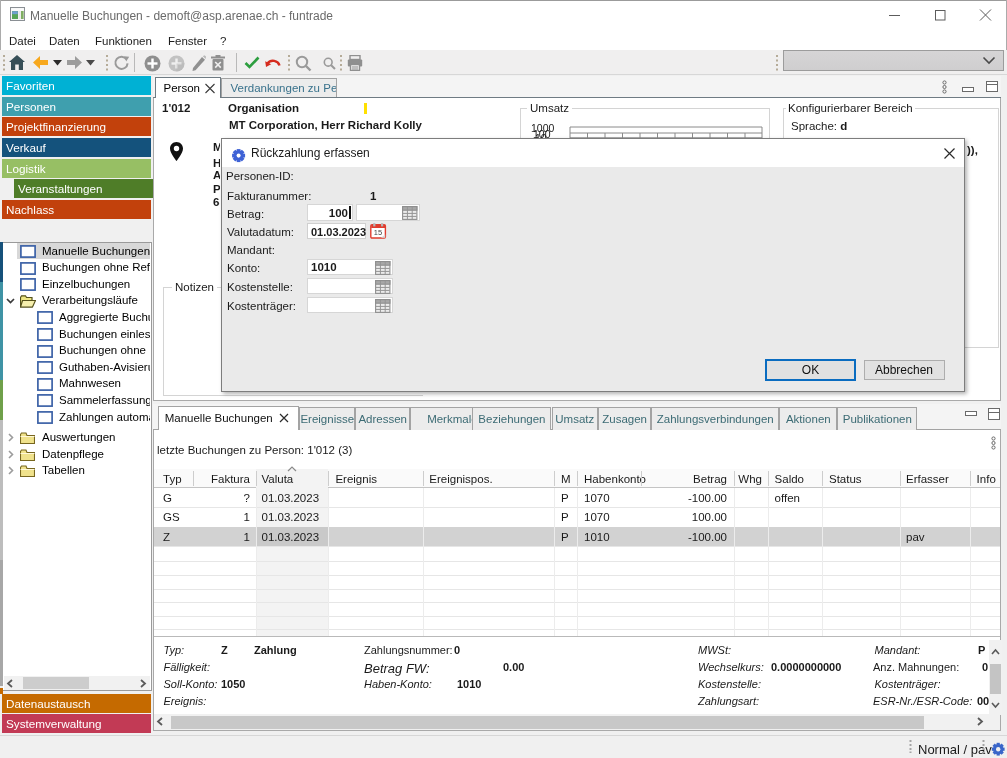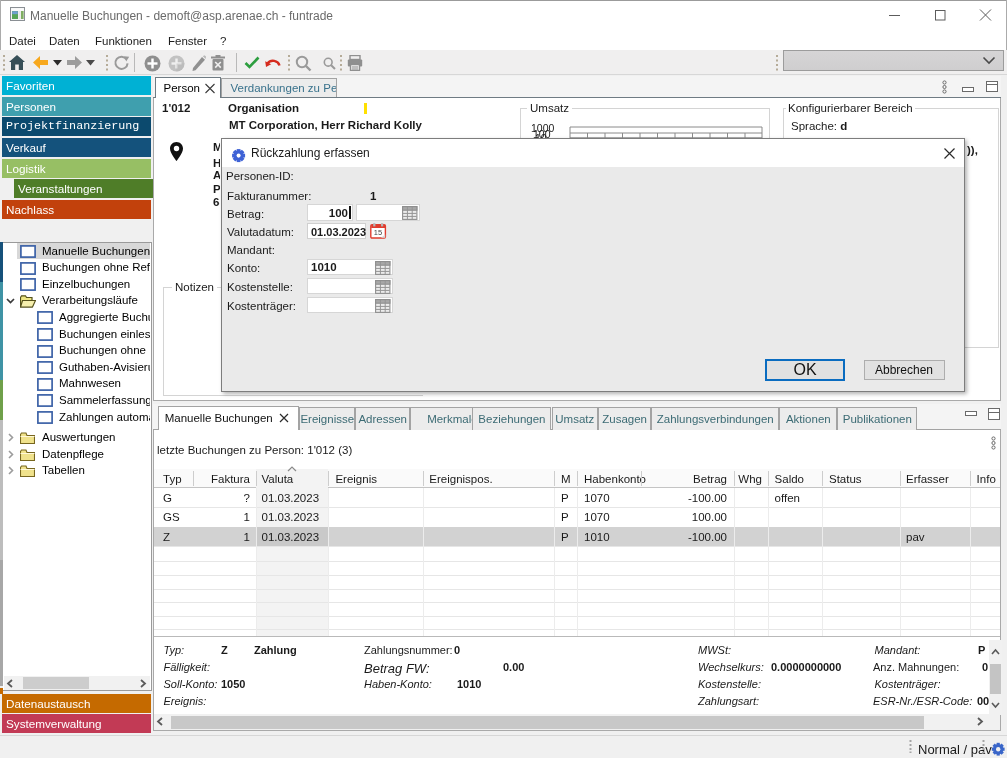--- a/index.html
+++ b/index.html
@@ -146,21 +146,21 @@
         <rect x="1" y="13.5" width="2" height="2"></rect>
       </g>
     </svg>
 <div class="a" style="left:783px;top:50px;width:221px;height:21px;background:linear-gradient(#d6d5d6,#cfcecf);border:1px solid #9c9c9c;"></div>
 <svg class="a" style="left:982px;top:56px;" width="14" height="9" viewBox="0 0 14 9">
       <path d="M1.5 1.5 L7 7 L12.5 1.5" fill="none" stroke="#4a4a4a" stroke-width="1.6"></path>
     </svg>
 <div class="a" style="left:0;top:75px;width:153px;height:683px;background:#f0f0f0;"></div>
 <div class="hdr" style="top:76px;background:#00b1d4;">Favoriten</div>
 <div class="hdr" style="top:96.5px;background:#3f9fae;">Personen</div>
-<div class="hdr" style="top:117px;background:#0c4a6e;font-family:Liberation Mono, monospace;">Projektfinanzierung</div>
+<div class="hdr" style="top:117px;background:#c2410c;">Projektfinanzierung</div>
 <div class="hdr" style="top:138px;background:#14527c;">Verkauf</div>
 <div class="hdr" style="top:158.5px;background:#97bf64;">Logistik</div>
 <div class="hdr" style="top:179px;background:#4f7d28;margin-left:12px;">Veranstaltungen</div>
 <div class="hdr" style="top:199.5px;background:#c2410c;">Nachlass</div>
 <div class="a" style="left:0;top:242px;width:3px;height:40px;background:#16517a;"></div>
 <div class="a" style="left:0;top:282px;width:3px;height:98px;background:#3f93a5;"></div>
 <div class="a" style="left:0;top:380px;width:3px;height:40px;background:#6fa04a;"></div>
 <div class="a" style="left:0;top:420px;width:3px;height:140px;background:#bdbdbd;"></div>
 <div class="a" style="left:0;top:560px;width:3px;height:126px;background:#a7a7a7;"></div>
 <div class="a" style="left:0;top:688px;width:3px;height:6px;background:#c56a00;"></div>
@@ -555,14 +555,14 @@
 <svg class="a" style="left:375px;top:298.5px;" width="15.5" height="14" viewBox="0 0 15.5 14">
 <rect x="0.6" y="0.6" width="14.3" height="12.8" fill="#ececec" stroke="#8f8f8f" stroke-width="1.1"></rect>
 <rect x="0.6" y="0.6" width="14.3" height="3.6" fill="#a8a8a8" stroke="#8f8f8f" stroke-width="1.1"></rect>
 <g stroke="#949494" stroke-width="1">
         <line x1="5.4" y1="1" x2="5.4" y2="13.2"></line>
         <line x1="10.2" y1="1" x2="10.2" y2="13.2"></line>
         <line x1="1" y1="7.4" x2="14.6" y2="7.4"></line>
         <line x1="1" y1="10.4" x2="14.6" y2="10.4"></line>
       </g>
     </svg>
-<div class="a" style="left:765px;top:358.5px;width:80px;height:22px;background:#e1e1e1;border:2px solid #0a6cc0;font-size:16px;text-align:center;line-height:18px;color:#111;">OK</div>
+<div class="a" style="left:765px;top:358.5px;width:91px;height:22px;background:#e1e1e1;border:2px solid #0a6cc0;font-size:12px;text-align:center;line-height:18px;color:#111;">OK</div>
 <div class="a" style="left:863.5px;top:359.5px;width:81px;height:20px;background:#e1e1e1;border:1px solid #adadad;font-size:12px;text-align:center;line-height:18px;color:#111;">Abbrechen</div>
 </div>
 </body></html>

